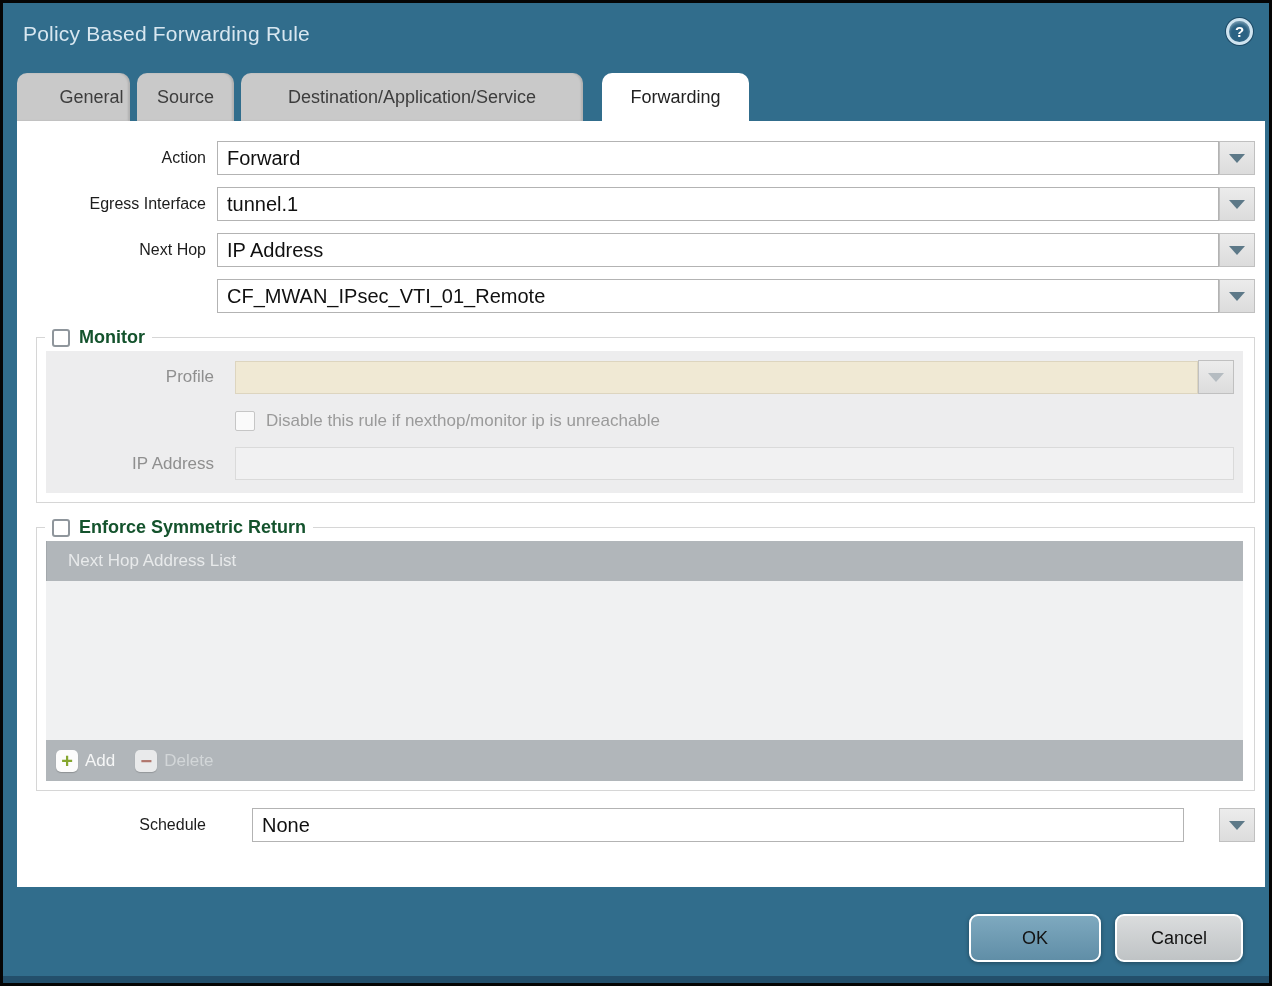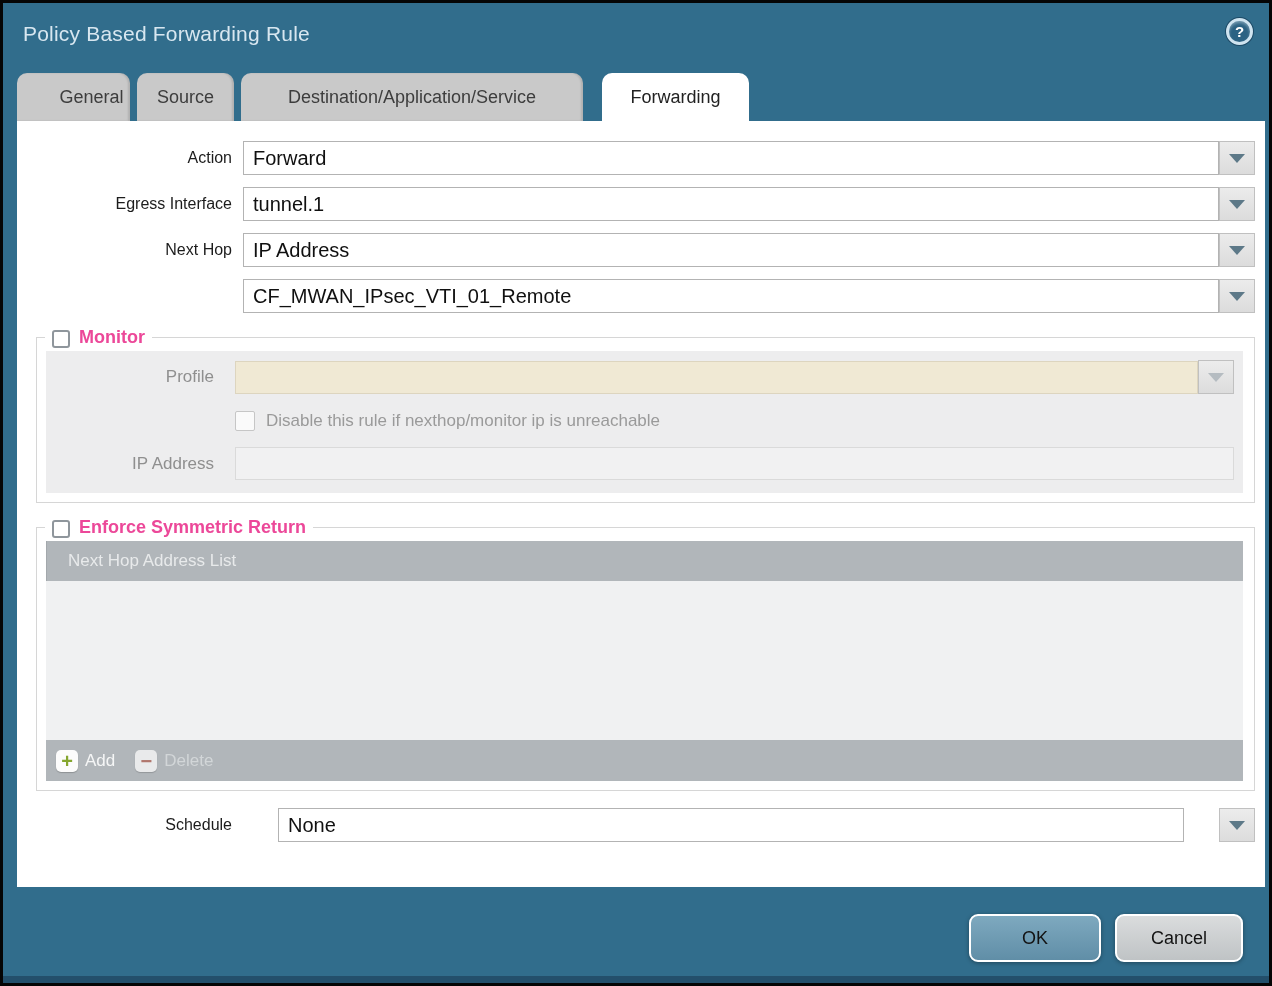--- a/index.html
+++ b/index.html
@@ -35,21 +35,21 @@
   .tab.t-source { width:97px; }
   .tab.t-dest { width:342px; }
   .tab.t-fwd { width:147px; margin-left:12px; }
   .tab.active { background:#fff; color:#222; box-shadow:none; }
 
   .content {
     position:absolute; top:118px; left:14px; width:1248px; height:766px;
     background:#fff; padding-top:1px;
   }
 
-  .frow { display:flex; align-items:center; margin:12px 10px 0 0;padding-left:26px; }
+  .frow { display:flex; align-items:center; margin:12px 10px 0 0; }
   .frow.first { margin-top:19px; }
   .frow .flabel {
     width:200px; text-align:right; padding-right:11px;
     font-size:16px; color:#1c1c1c; flex:none;
   }
   .combo {
     flex:1; height:34px; background:#fff; border:1px solid #b3b3b3;
     display:flex; align-items:center; padding:0 9px;
     font-size:20px; color:#101010; cursor:pointer;
   }
@@ -58,22 +58,22 @@
     background:linear-gradient(#ececec,#dcdcdc); border:1px solid #c0c0c0;
     display:flex; align-items:center; justify-content:center; cursor:pointer;
   }
   .tri { width:0; height:0; border-left:8px solid transparent; border-right:8px solid transparent; border-top:9px solid #5d7988; }
   .arrow-btn.disabled .tri { border-top-color:#b5bcc1; }
 
   fieldset.group {
     margin:14px 10px 0 19px; border:1px solid #d6d6d6; padding:0 0 9px 0;
   }
   fieldset.group legend {
-    margin-left:8px; padding:0 7px; display:flex; align-items:flex-end; gap:9px;
-    font-size:18px; font-weight:bold; color:#ec4899; cursor:pointer;
+    margin-left:8px; padding:0 7px; display:flex; align-items:center; gap:9px;
+    font-size:18px; font-weight:bold; color:#14532d; cursor:pointer;
   }
   .cbx {
     width:18px; height:18px; border:2px solid #8f969c; border-radius:3px;
     background:#fff; flex:none; cursor:pointer;
   }
 
   .mon-panel { margin:3px 11px 0 9px; background:#ededee; padding:9px 0 13px 0; }
   .prow { display:flex; align-items:center; margin-top:0; }
   .prow .plabel {
     width:168px; text-align:right; font-size:17px; color:#8f8f8f; flex:none; padding-right:0;

